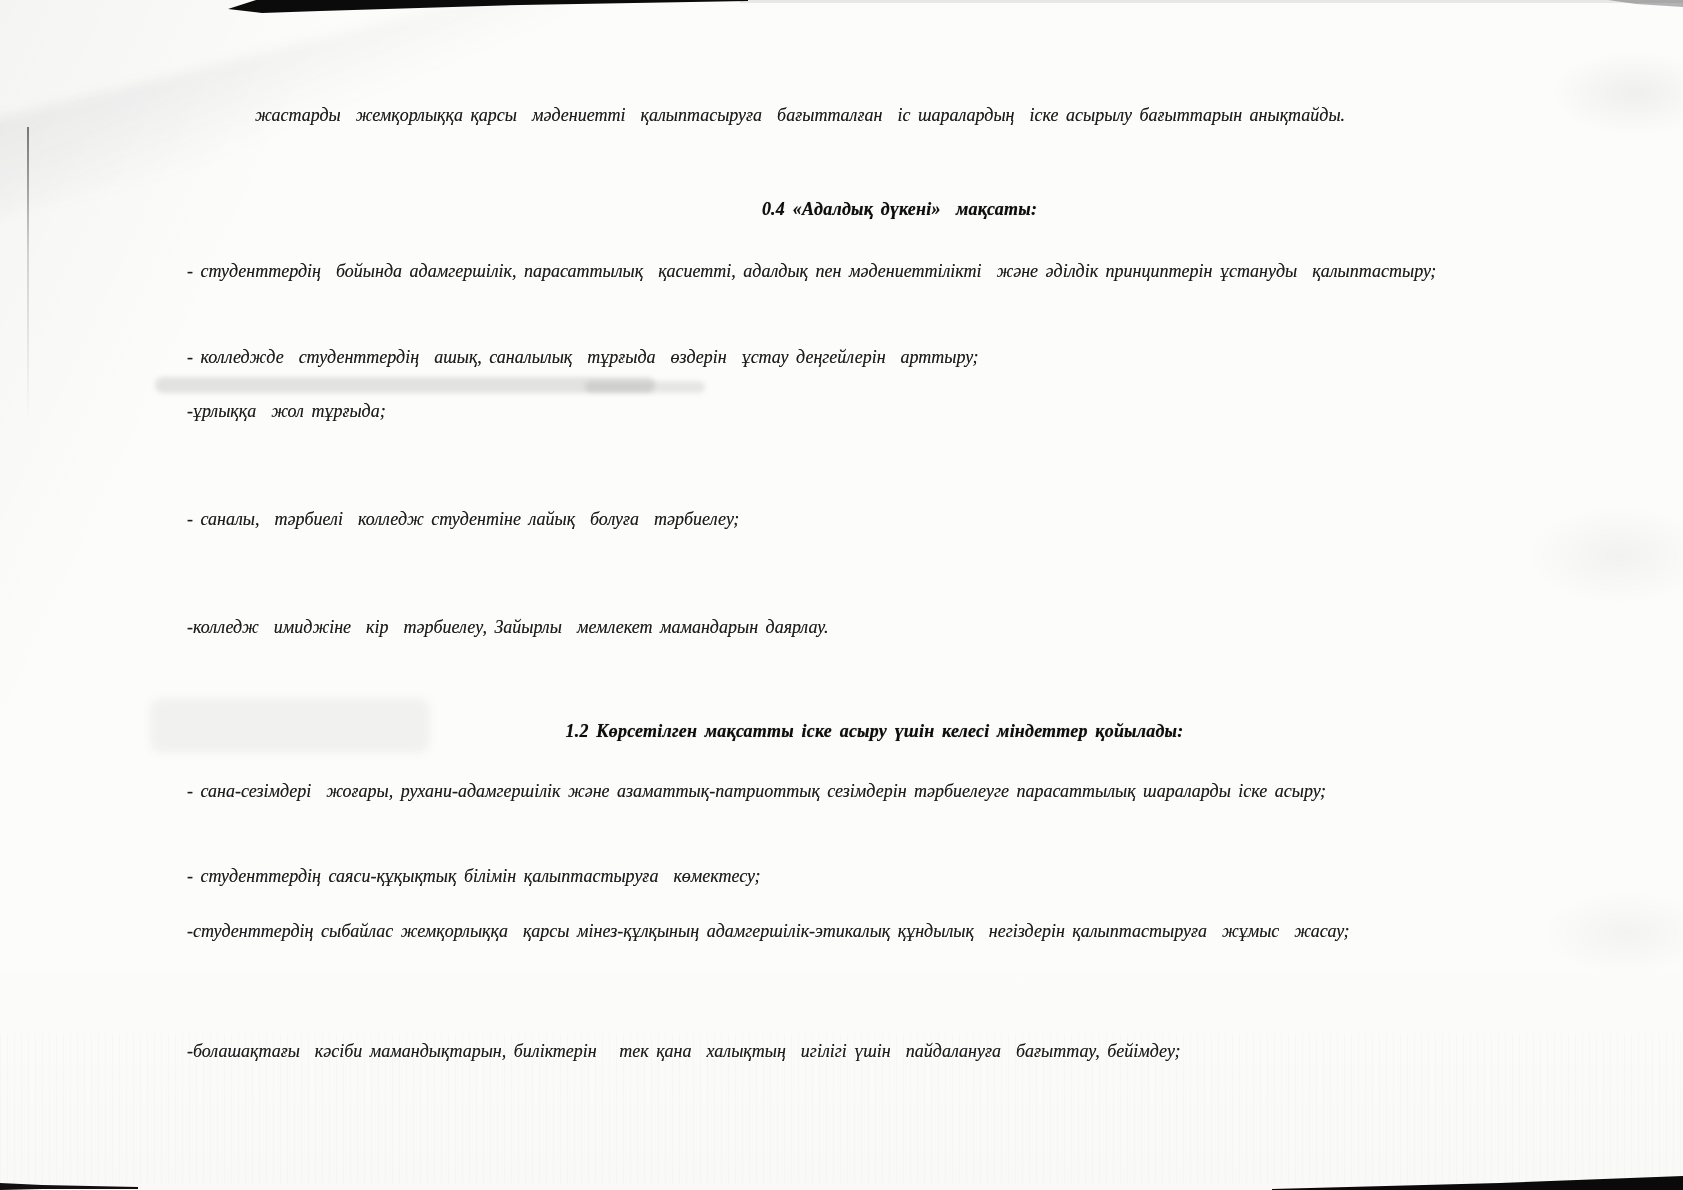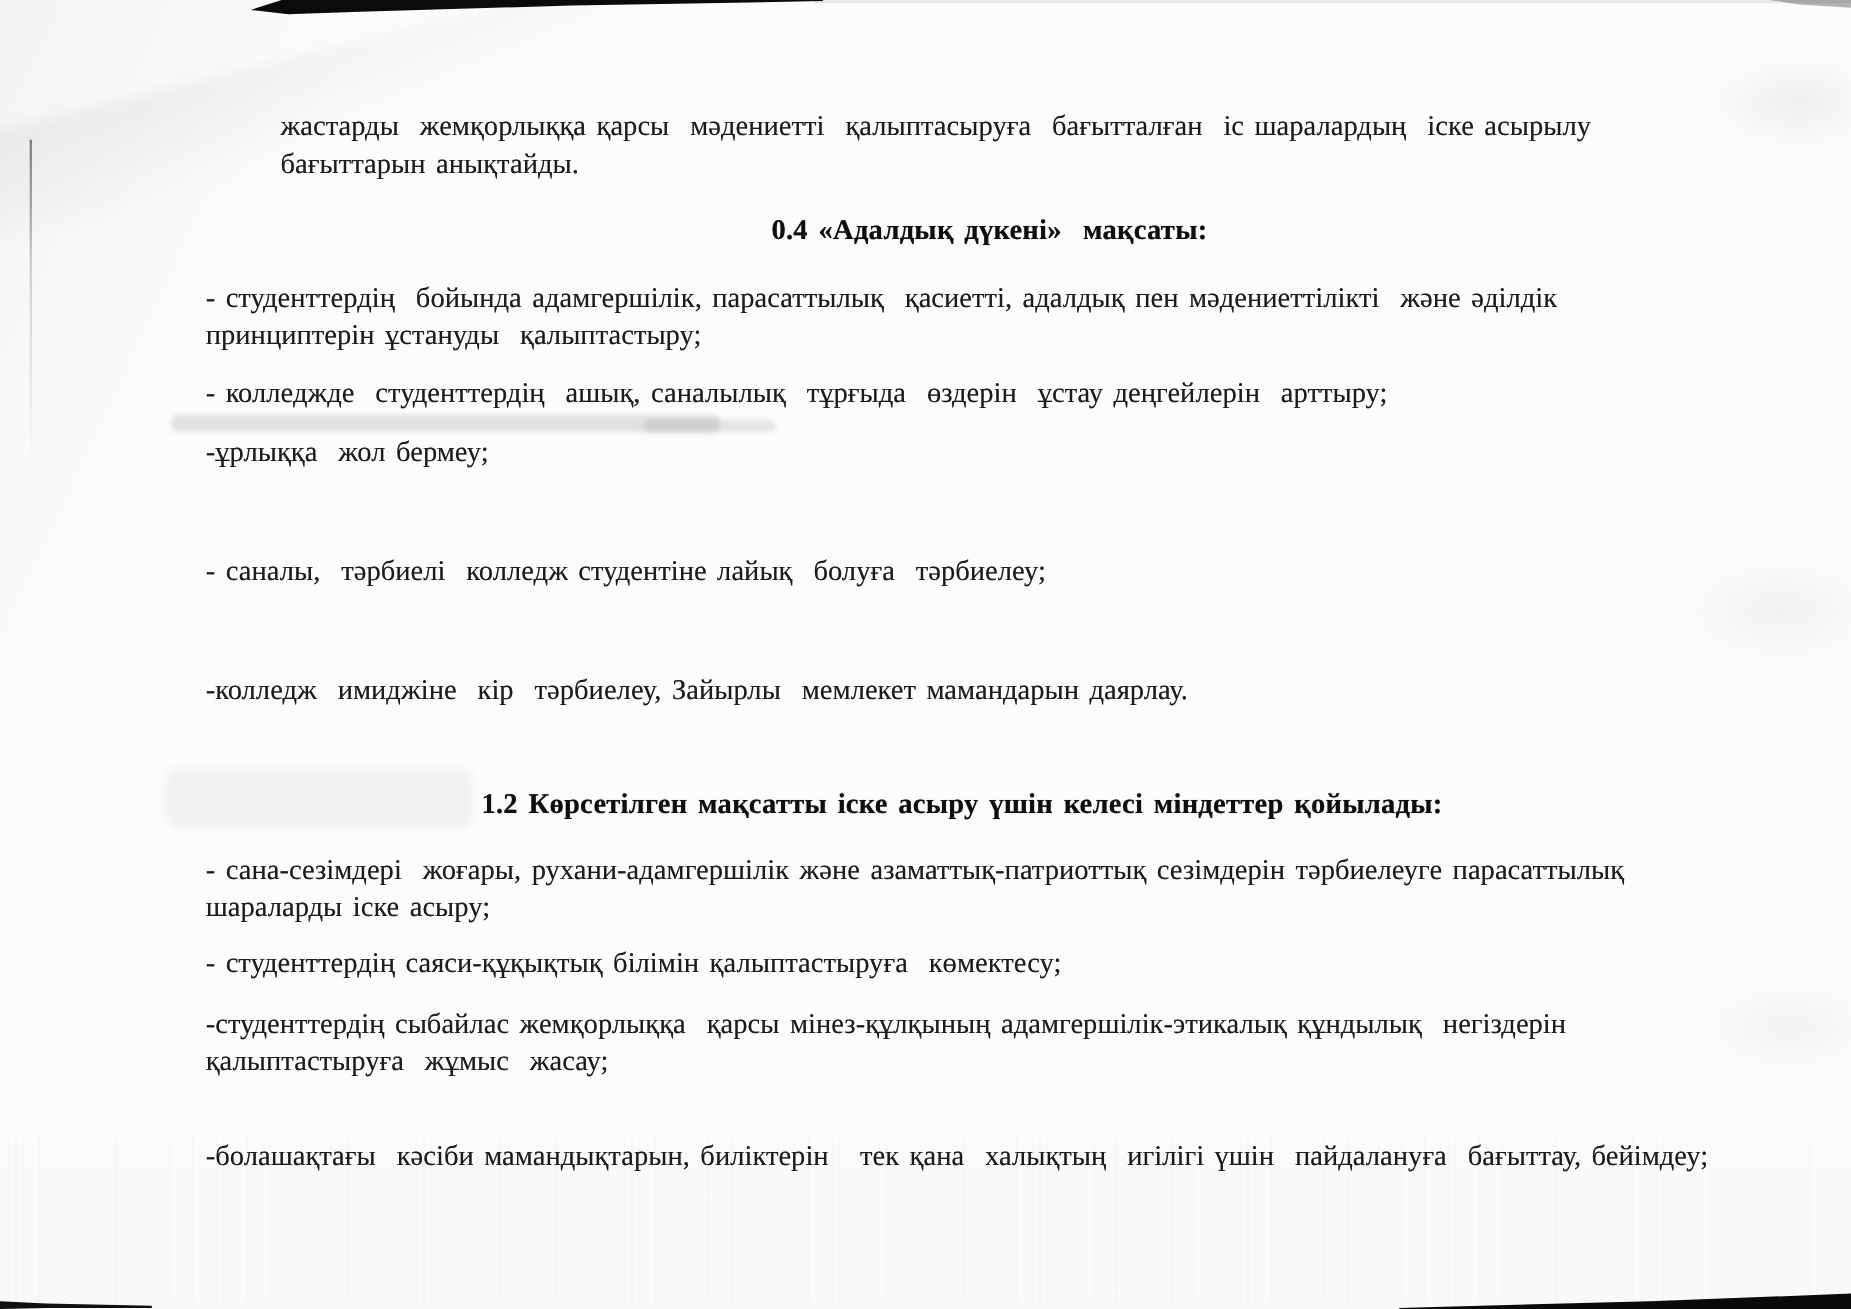--- a/index.html
+++ b/index.html
@@ -14,25 +14,26 @@
     overflow: hidden;
     background:
       linear-gradient(115deg, rgba(0,0,0,0.030), rgba(0,0,0,0) 16%),
       linear-gradient(0deg, rgba(0,0,0,0.012), rgba(0,0,0,0) 22%),
       #fcfcfb;
     font-family: "Liberation Serif", "DejaVu Serif", serif;
   }
   .tblock {
     position: absolute;
     white-space: pre-wrap;
-    font-size: 26px;
+    font-size: 18px;
     line-height: 34px;
     color: #1c1c1e;
     word-spacing: 3px;
     text-shadow: 0 0 0.6px rgba(25,25,25,0.55);
+    font-style: italic;
   }
   .heading {
     font-weight: bold;
     color: #0e0e0e;
     text-align: center;
     letter-spacing: 0.2px;
     text-shadow: 0 0 0.7px rgba(10,10,10,0.6);
   }
   
   #intro { left: 255px; top: 98px;  width: 1240px; }
@@ -136,21 +137,21 @@
       <polygon points="1272,1189 1500,1183 1683,1176 1683,1190 1272,1190" fill="#0a0a0a"></polygon>
     </svg>
   </div>
 
   <div id="intro" class="tblock">жастарды  жемқорлыққа қарсы  мәдениетті  қалыптасыруға  бағытталған  іс шаралардың  іске асырылу бағыттарын анықтайды.</div>
 
   <div id="h1" class="tblock heading">0.4 «Адалдық дүкені»  мақсаты:</div>
 
   <div id="s1i1" class="tblock">- колледжде  студенттердің  ашық, саналылық  тұрғыда  өздерін  ұстау деңгейлерін  арттыру;</div>
   <div id="s1i0" class="tblock">- студенттердің  бойында адамгершілік, парасаттылық  қасиетті, адалдық пен мәдениеттілікті  және әділдік принциптерін ұстануды  қалыптастыру;</div>
-  <div id="s1i2" class="tblock">-ұрлыққа  жол бермеу;</div>
+  <div id="s1i2" class="tblock">-ұрлыққа  жол тұрғыда;</div>
   <div id="s1i4" class="tblock">- саналы,  тәрбиелі  колледж студентіне лайық  болуға  тәрбиелеу;</div>
   <div id="s1i6" class="tblock">-колледж  имиджіне  кір  тәрбиелеу, Зайырлы  мемлекет мамандарын даярлау.</div>
 
   <div id="h2" class="tblock heading">1.2 Көрсетілген мақсатты іске асыру үшін келесі міндеттер қойылады:</div>
 
   <div id="s2i0" class="tblock">- сана-сезімдері  жоғары, рухани-адамгершілік және азаматтық-патриоттық сезімдерін тәрбиелеуге парасаттылық шараларды іске асыру;</div>
   <div id="s2i2" class="tblock">-студенттердің сыбайлас жемқорлыққа  қарсы мінез-құлқының адамгершілік-этикалық құндылық  негіздерін қалыптастыруға  жұмыс  жасау;</div>
   <div id="s2i1" class="tblock">- студенттердің саяси-құқықтық білімін қалыптастыруға  көмектесу;</div>
   <div id="s2i3" class="tblock">-болашақтағы  кәсіби мамандықтарын, биліктерін   тек қана  халықтың  игілігі үшін  пайдалануға  бағыттау, бейімдеу;</div>
 

